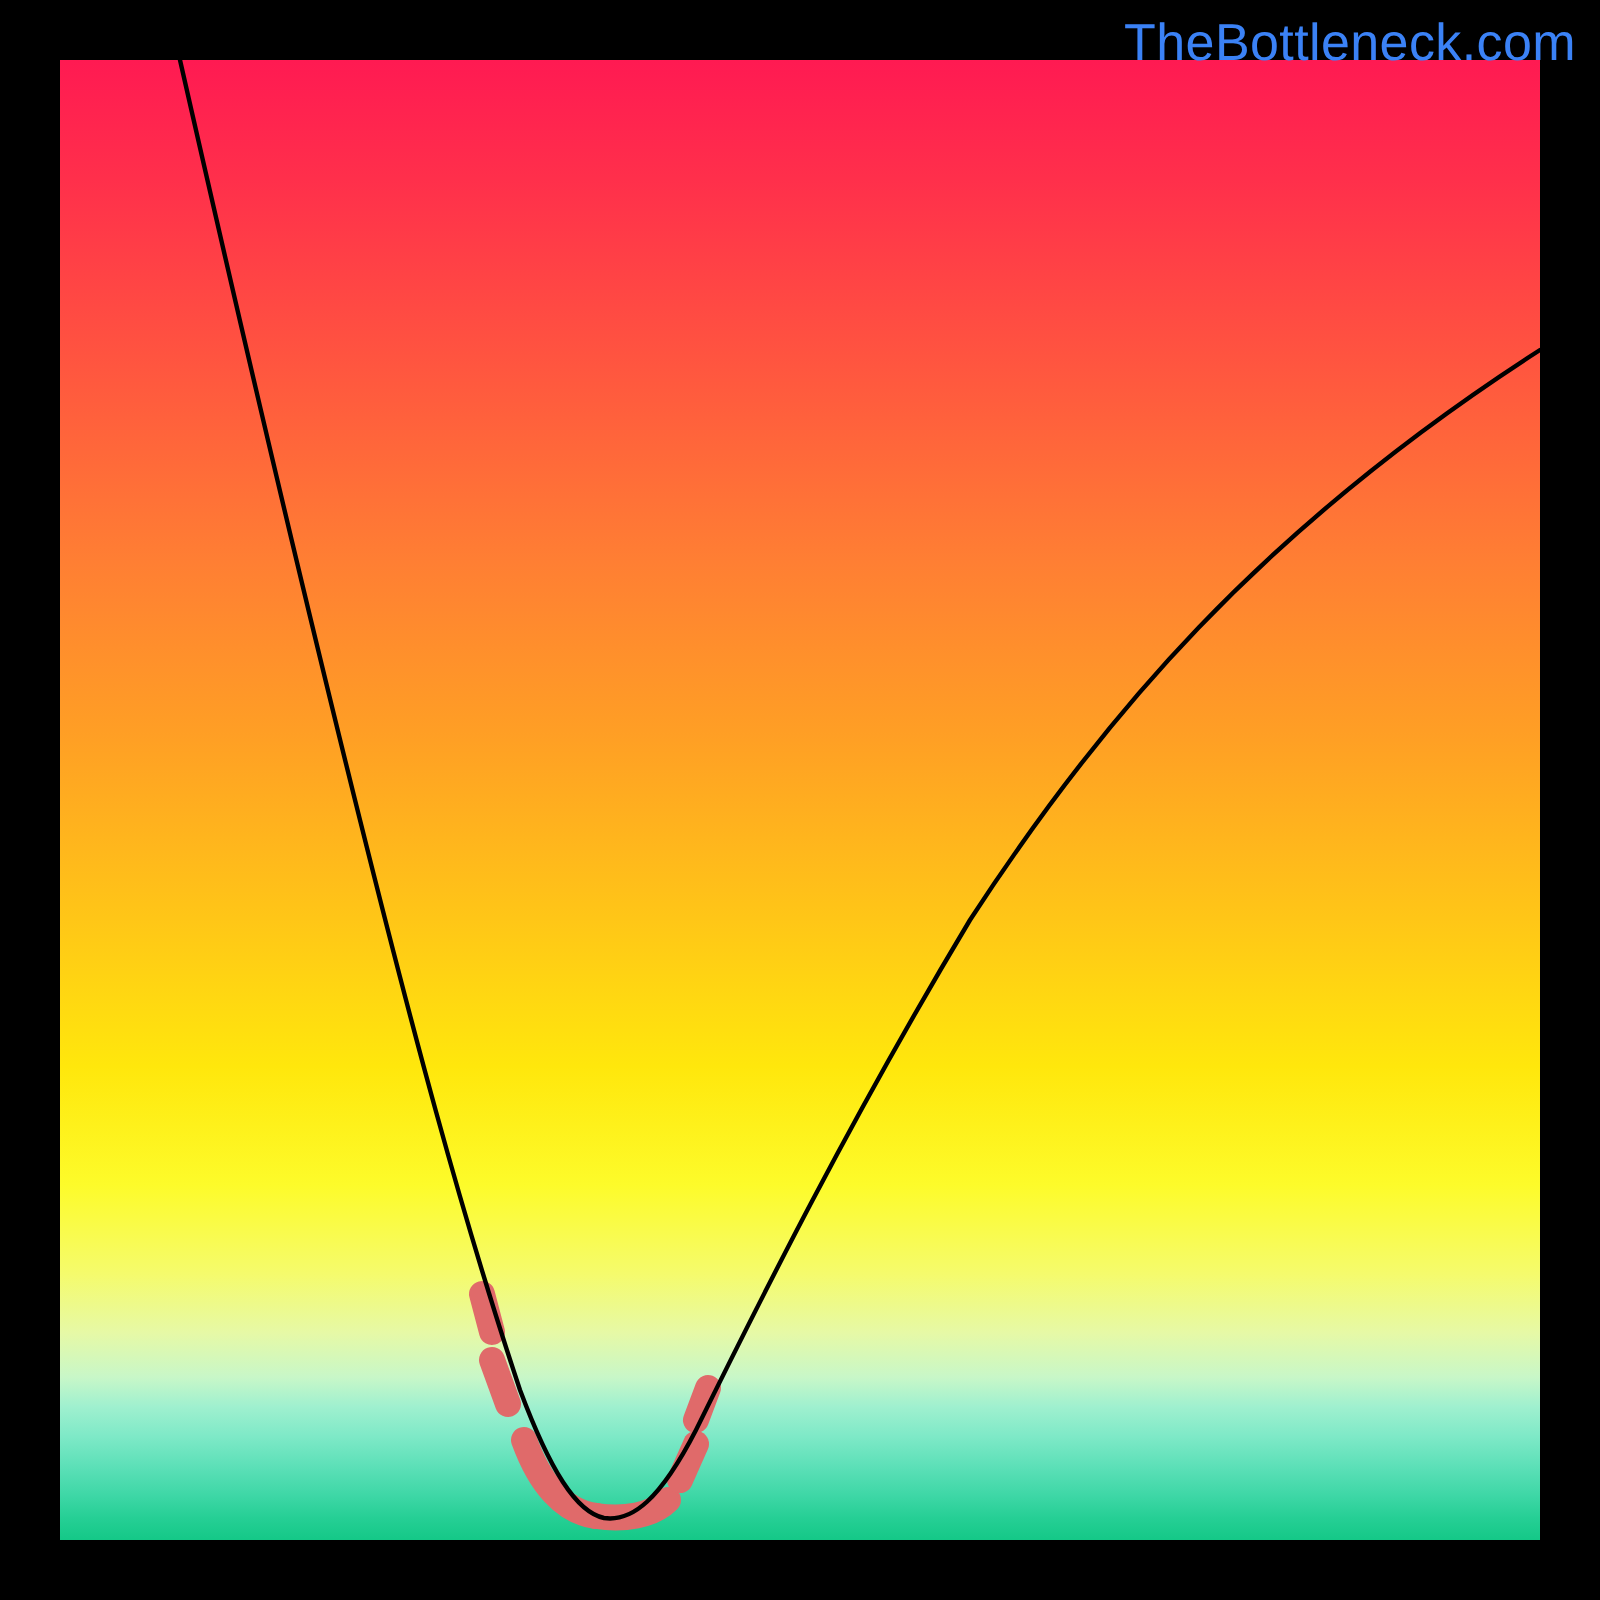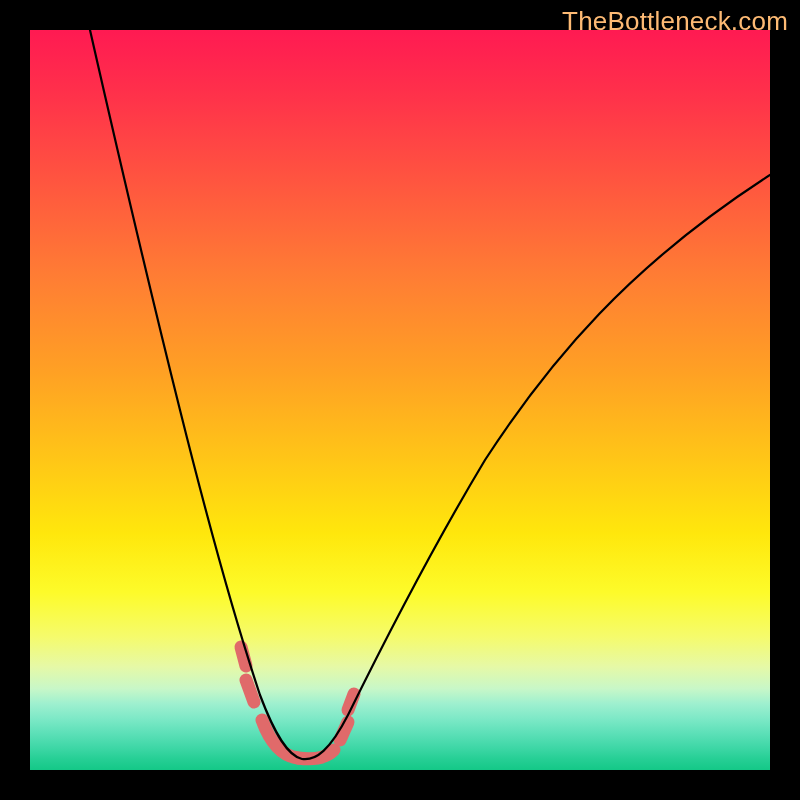--- a/index.html
+++ b/index.html
@@ -40,21 +40,21 @@
       #5de0b8 95%,
       #3ed7a6 97%,
       #26cf95 98.5%,
       #14c887 100%
     );
   }
   .watermark {
     position: absolute;
     top: 6px;
     right: 12px;
-    color: #fdba74;
+    color: #3b82f6;
     font-size: 26px;
     font-weight: 400;
     letter-spacing: 0.2px;
     z-index: 10;
   }
   svg.curve {
     position: absolute;
     inset: 0;
     width: 740px;
     height: 740px;

